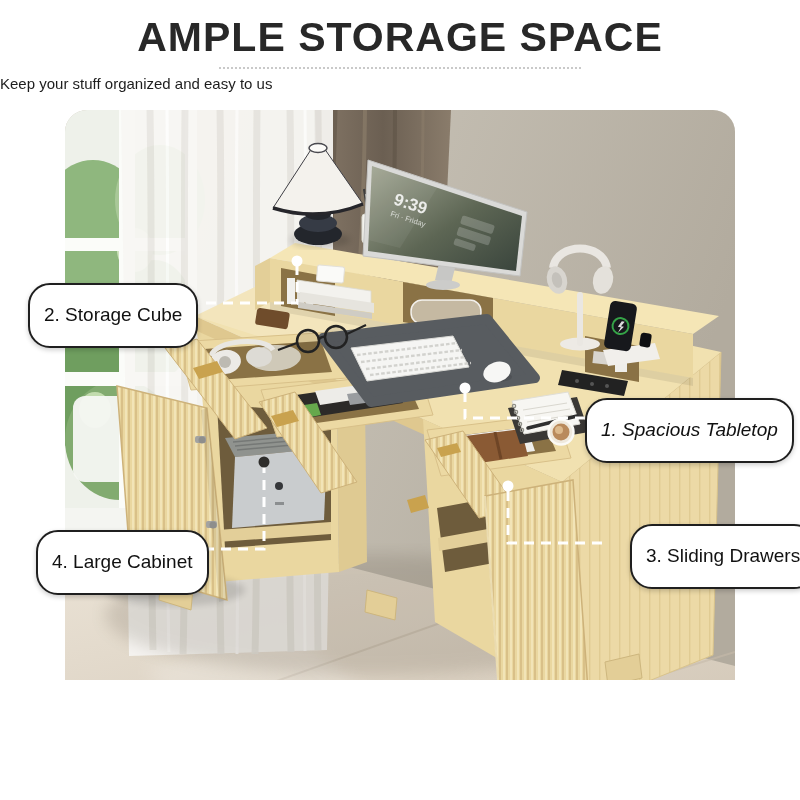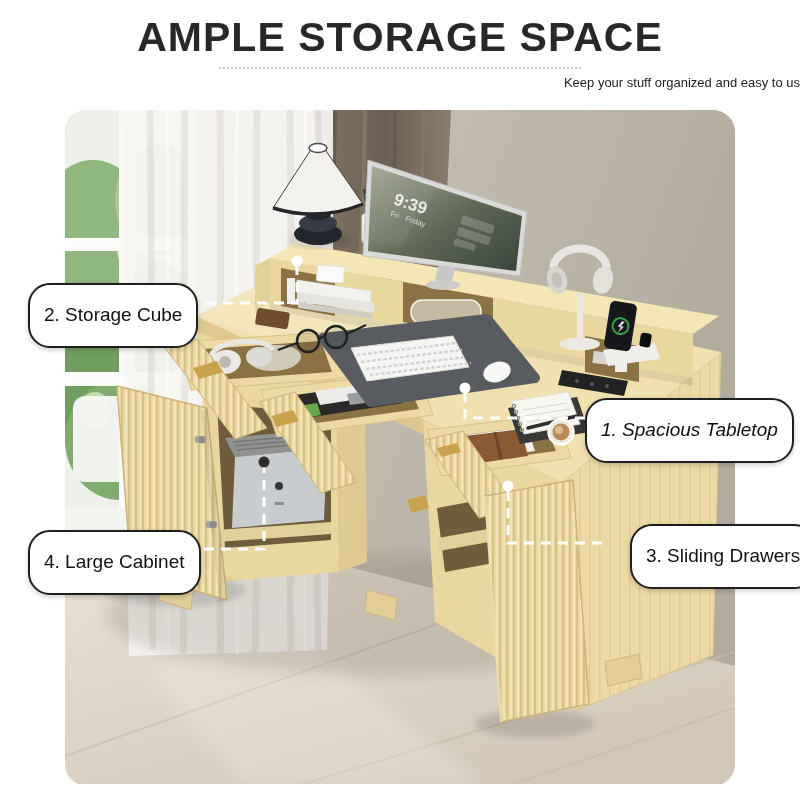--- a/index.html
+++ b/index.html
@@ -1,39 +1,39 @@
 <!DOCTYPE html>
 <html style="--wood_top: #f1e1b0; --wood_mid: #ead7a0; --wood_deep: #dfc88f; --wood_interior: #8a7245; --gold: #c9a24e; --wall: #c9c4b9; --curtain_brown: #776a5b; --floor: #ddd3c5; --pad: #585c60; --ink: #1f1f1f; --line: #ffffff;"><head>
 <meta charset="utf-8">
 <style>
   :root{
     --wood_top:#f1e1b0; --wood_mid:#ead7a0; --wood_deep:#dfc88f; --wood_interior:#8a7245;
     --gold:#c9a24e; --wall:#c9c4b9; --curtain_brown:#776a5b; --floor:#ddd3c5;
     --pad:#585c60; --ink:#1f1f1f; --line:#ffffff;
   }
   html,body{margin:0;padding:0;background:#ffffff;}
-  #stage{position:relative;width:800px;height:784px;background:#ffffff;overflow:hidden;
+  #stage{position:relative;width:800px;height:680px;background:#ffffff;overflow:hidden;
          font-family:"Liberation Sans",sans-serif;}
   .title{position:absolute;top:14px;left:0;right:0;text-align:center;
          font-size:41px;font-weight:bold;letter-spacing:1px;color:#282828;}
   .divider{position:absolute;top:67px;left:219px;width:362px;height:0;
          border-top:2px dotted #c9c9c9;}
-  .subtitle{position:absolute;top:75px;left:0;right:0;text-align:right;
-         font-size:13px;color:#1d1d1d;}
+  .subtitle{position:absolute;top:75px;left:0;right:0;text-align:left;
+         font-size:15px;color:#1d1d1d;}
   .photo{position:absolute;left:65px;top:110px;width:670px;height:676px;
          border-radius:22px;overflow:hidden;background:#ece8e0;}
   .photo svg{display:block;width:100%;height:100%;}
   #connectors{position:absolute;left:0;top:0;width:800px;height:800px;
          pointer-events:none;z-index:5;}
   .callout{position:absolute;z-index:6;background:#ffffff;border:2.5px solid #1f1f1f;
          border-radius:22px;padding:18px 14px;font-size:19px;line-height:1.3;color:#111111;
          white-space:nowrap;box-shadow:0 2px 5px rgba(0,0,0,0.2);}
   #callout-storage-cube{left:28px;top:283px;}
   #callout-spacious-tabletop{left:585px;top:398px;font-style:italic;}
-  #callout-large-cabinet{left:28px;top:530px;text-align:center;}
+  #callout-large-cabinet{left:36px;top:530px;text-align:center;}
   #callout-sliding-drawers{left:630px;top:524px;}
 </style>
 </head>
 <body>
 
 <div id="stage">
 
   <div class="title">AMPLE STORAGE SPACE</div>
   <div class="divider"></div>
   <div class="subtitle">Keep your stuff organized and easy to us</div>

